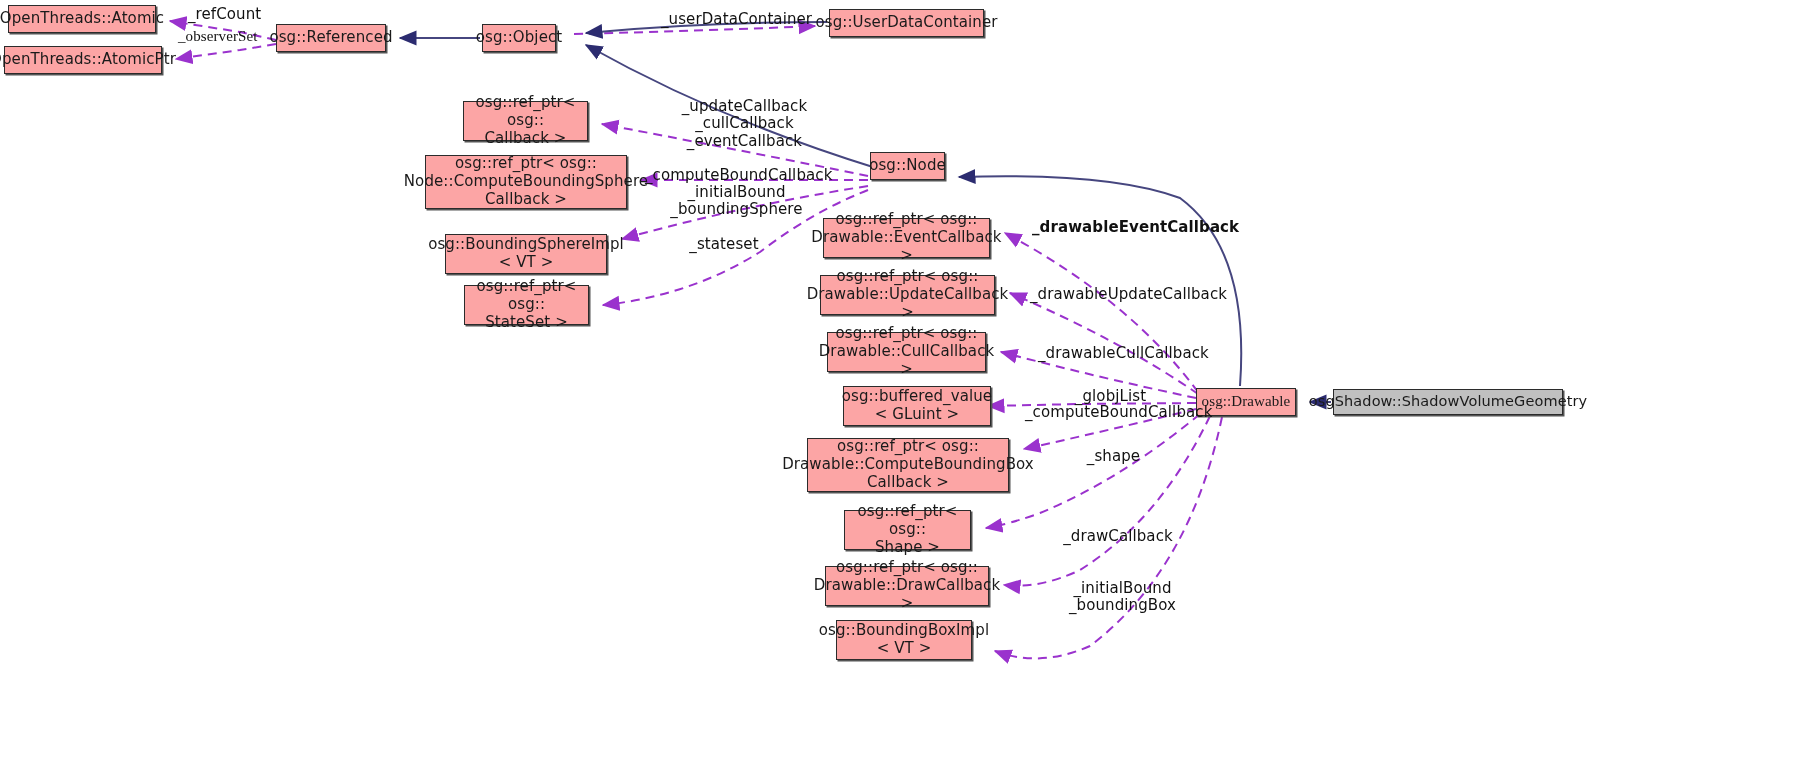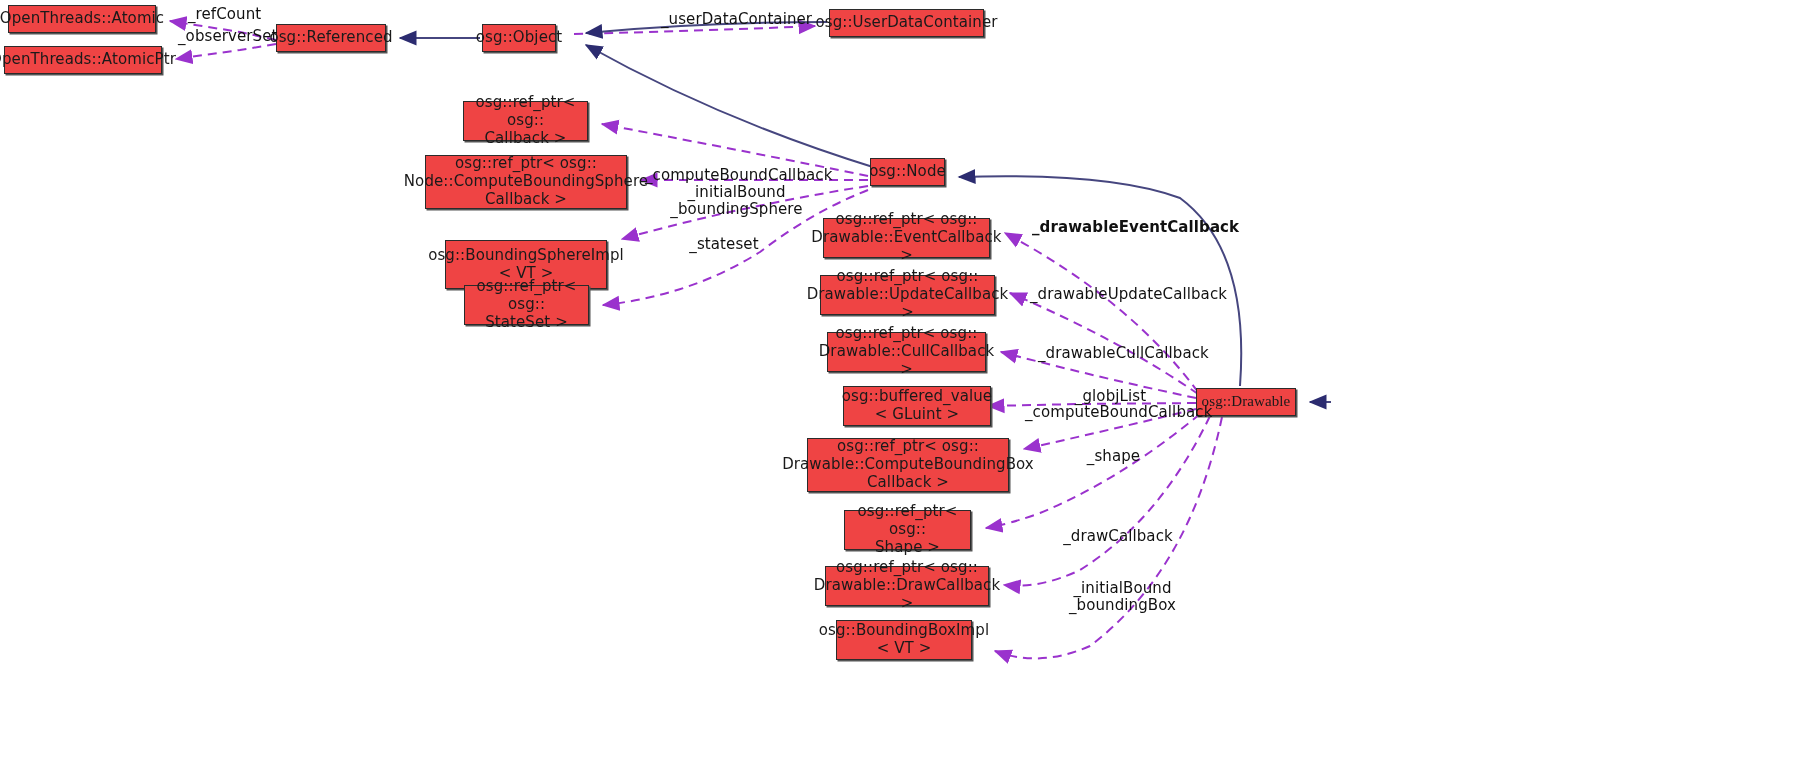--- a/index.html
+++ b/index.html
@@ -21,21 +21,21 @@
     position: absolute;
     left: 0;
     top: 0;
     width: 1815px;
     height: 766px;
   }
   .node {
     position: absolute;
     box-sizing: border-box;
     border: 1px solid #2b2b2b;
-    background: #ef4444;
+    background: #fca5a5;
     color: #1a1a1a;
     font-size: 15px;
     line-height: 1.18;
     text-align: center;
     display: flex;
     align-items: center;
     justify-content: center;
     white-space: pre-line;
     box-shadow: 1.5px 1.5px 0 0 #555555;
     z-index: 3;
@@ -129,27 +129,27 @@
 
   <div class="node" style="left:829px;top:9px;width:155px;height:28px;">osg::UserDataContainer</div>
 
   <div class="node" style="left:463px;top:101px;width:125px;height:40px;">osg::ref_ptr&lt; osg::
 Callback &gt;</div>
 
   <div class="node" style="left:425px;top:155px;width:202px;height:54px;">osg::ref_ptr&lt; osg::
 Node::ComputeBoundingSphere
 Callback &gt;</div>
 
-  <div class="node" style="left:445px;top:240px;width:162px;height:49px;">osg::BoundingSphereImpl
+  <div class="node" style="left:445px;top:234px;width:162px;height:40px;">osg::BoundingSphereImpl
 &lt; VT &gt;</div>
 
   <div class="node" style="left:464px;top:285px;width:125px;height:40px;">osg::ref_ptr&lt; osg::
 StateSet &gt;</div>
 
-  <div class="node" style="left:870px;top:158px;width:75px;height:28px;">osg::Node</div>
+  <div class="node" style="left:870px;top:152px;width:75px;height:28px;">osg::Node</div>
 
   <div class="node" style="left:823px;top:218px;width:167px;height:40px;">osg::ref_ptr&lt; osg::
 Drawable::EventCallback &gt;</div>
 
   <div class="node" style="left:820px;top:275px;width:175px;height:40px;">osg::ref_ptr&lt; osg::
 Drawable::UpdateCallback &gt;</div>
 
   <div class="node" style="left:827px;top:332px;width:159px;height:40px;">osg::ref_ptr&lt; osg::
 Drawable::CullCallback &gt;</div>
 
@@ -164,27 +164,31 @@
 Shape &gt;</div>
 
   <div class="node" style="left:825px;top:566px;width:164px;height:40px;">osg::ref_ptr&lt; osg::
 Drawable::DrawCallback &gt;</div>
 
   <div class="node" style="left:836px;top:620px;width:136px;height:40px;">osg::BoundingBoxImpl
 &lt; VT &gt;</div>
 
   <div class="node" style="left:1196px;top:388px;width:100px;height:28px;font-family:Liberation Serif, serif;">osg::Drawable</div>
 
+  <div class="node highlight" style="left:1333px;top:389px;width:230px;height:26px;font-size:14.5px;">osgShadow::ShadowVolumeGeometry</div>
 
   <div class="edge-label left" style="left:188px;top:6px;width:120px;">_refCount</div>
 
-  <div class="edge-label left" style="left:178px;top:28px;width:130px;">_observerSet</div>
+  <div class="edge-label left" style="left:178px;top:28px;width:130px;font-family:Liberation Serif, serif;">_observerSet</div>
 
   <div class="edge-label left" style="left:661px;top:11px;width:170px;">_userDataContainer</div>
 
+  <div class="edge-label center" style="left:667px;top:98px;width:155px;">_updateCallback
+_cullCallback
+_eventCallback</div>
 
   <div class="edge-label left" style="left:645px;top:167px;width:190px;">_computeBoundCallback</div>
 
   <div class="edge-label center" style="left:654px;top:184px;width:165px;">_initialBound
 _boundingSphere</div>
 
   <div class="edge-label center" style="left:684px;top:236px;width:80px;">_stateset</div>
 
   <div class="edge-label left" style="left:1032px;top:219px;width:190px;font-weight:bold;">_drawableEventCallback</div>
 

